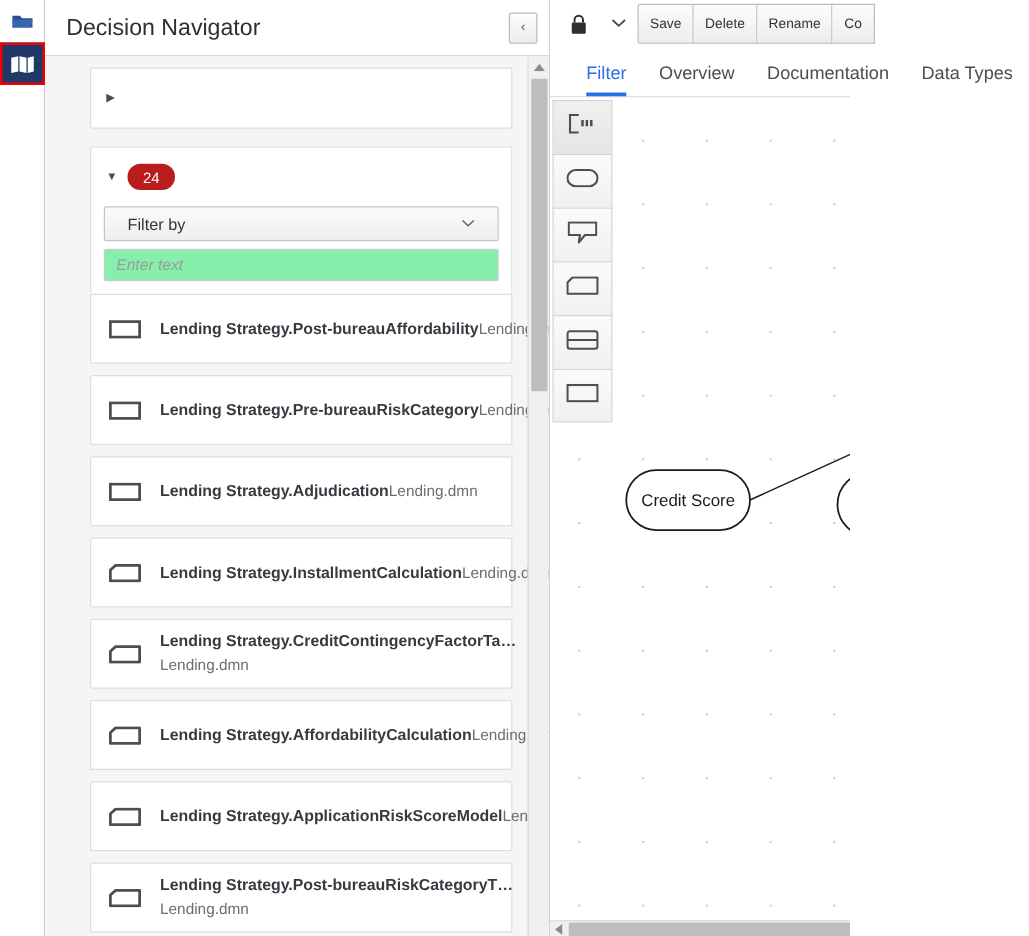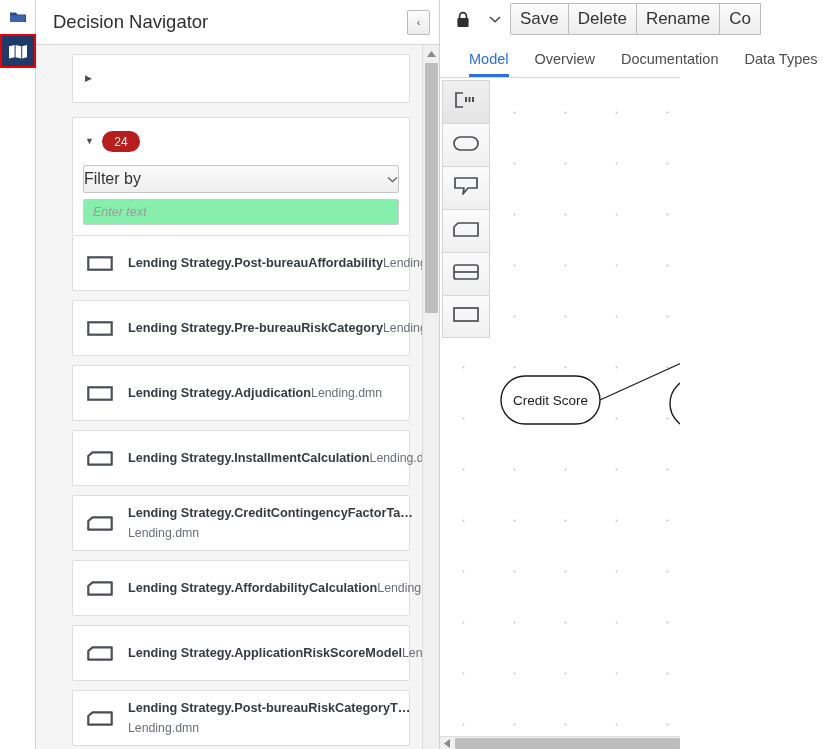--- a/index.html
+++ b/index.html
@@ -94,22 +94,22 @@
     padding: 0 9px;
   }
   .section.components { border-bottom: none; margin-bottom: 0; padding-bottom: 0; }
 
   .filter-wrap { padding: 0 10px 10px 10px; }
   .filter-select {
     height: 28px;
     border: 1px solid #c6c6c6; border-radius: 2px;
     background: linear-gradient(#fbfbfb, #eeeeee);
     display: flex; align-items: center;
-    padding: 0 0;
-    font-size: 16px; color: #333;
+    padding: 0 18px;
+    font-size: 13px; color: #333;
     margin-bottom: 6px;
     cursor: pointer;
   }
   .filter-select span:first-child { flex: 1; }
   .filter-chev { font-size: 10px; color: #666; }
   .filter-input {
     width: 100%; height: 26px;
     border: 1px solid #cccccc; border-radius: 2px;
     background: #86efac;
     padding: 0 9px;
@@ -174,21 +174,21 @@
     font-size: 17px; color: #2f2f2f;
     white-space: nowrap; max-width: 185px; overflow: hidden;
   }
   .file-chev { font-size: 11px; color: #555; margin: 0 9px 0 11px; cursor: pointer; }
   .btn-group { display: flex; }
   .tb-btn {
     height: 23px;
     border: 1px solid #bdbdbd;
     border-left-width: 0;
     background: linear-gradient(#fcfcfc, #ededed);
-    font-size: 17px; color: #333;
+    font-size: 11px; color: #333;
     padding: 15px 9px;
     display: flex; align-items: center;
     cursor: pointer;
     white-space: nowrap;
   }
   .tb-btn:first-child { border-left-width: 1px; border-radius: 2px 0 0 2px; }
 
   .tabs {
     height: 40px; flex: 0 0 40px;
     display: flex; align-items: flex-end;
@@ -414,21 +414,21 @@
 
       <div class="tb-btn">Save</div>
           <div class="tb-btn">Delete</div>
           <div class="tb-btn">Rename</div>
           <div class="tb-btn">Co</div>
         </div>
     </div>
 
     <div class="tabs">
 
-    <div class="tab active">Model</div>
+    <div class="tab active">Filter</div>
         <div class="tab">Overview</div>
         <div class="tab">Documentation</div>
         <div class="tab">Data Types</div>
       </div>
 
     <div class="canvas-wrap">
       <div class="canvas">
 
         <div class="palette">
           <div class="pal-btn">

